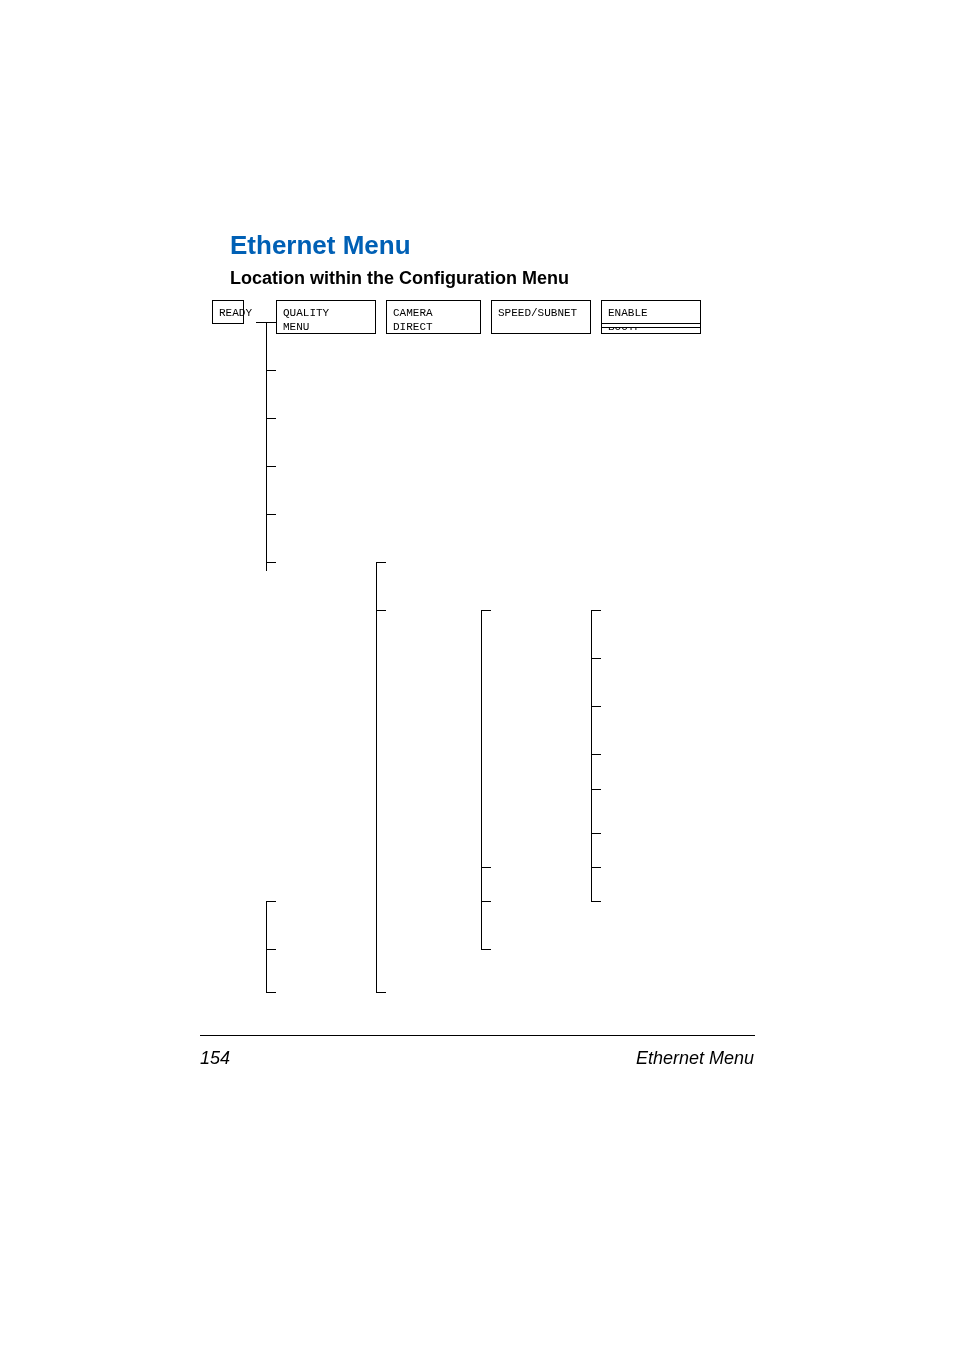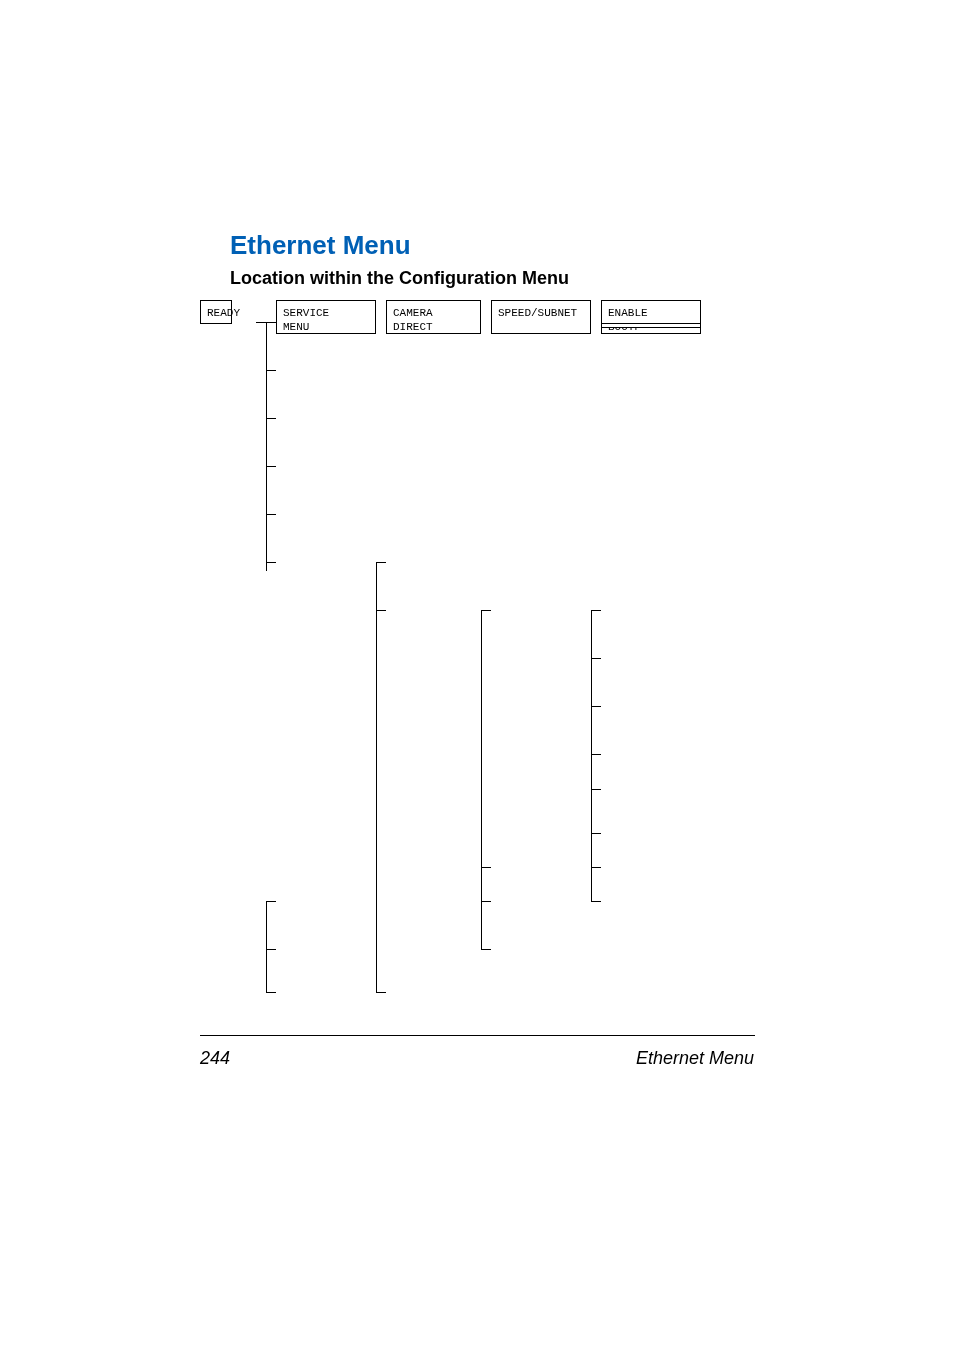--- a/index.html
+++ b/index.html
@@ -78,21 +78,21 @@
 </head>
 <body>
 
 <div class="page">
 
   <div class="title">Ethernet Menu</div>
   <div class="subtitle">Location within the Configuration Menu</div>
 
   <div class="diagram">
 
-    <div class="box" style="left:0;top:10;width:32px;height:24px;">READY</div>
+    <div class="box" style="left:12px;top:10;width:32px;height:24px;">READY</div>
     <div class="hline" style="left:56px;top:22px;width:10px;height:1px;"></div>
     <div class="vline" style="left:66px;top:22px;width:1px;height:249px;"></div>
 
     <div class="hline" style="left:66px;top:22px;width:10px;height:1px;"></div>
     <div class="box" style="left:76px;top:5;width:100px;height:34px;white-space:pre-line;">PROOF/
 PRINT MENU</div>
 
     <div class="hline" style="left:66px;top:70px;width:10px;height:1px;"></div>
     <div class="box" style="left:76px;top:53;width:100px;height:34px;white-space:pre-line;">PRINT
 MENU</div>
@@ -118,21 +118,21 @@
     <div class="vline" style="left:66px;top:601px;width:1px;height:91px;"></div>
     <div class="hline" style="left:66px;top:601px;width:10px;height:1px;"></div>
     <div class="box" style="left:76px;top:584;width:100px;height:34px;white-space:pre-line;">SYS DEFAULT
 MENU</div>
 
     <div class="hline" style="left:66px;top:649px;width:10px;height:1px;"></div>
     <div class="box" style="left:76px;top:632;width:100px;height:34px;white-space:pre-line;">MAINTENANCE
 MENU</div>
 
     <div class="hline" style="left:66px;top:692px;width:10px;height:1px;"></div>
-    <div class="box" style="left:76px;top:675;width:100px;height:34px;white-space:pre-line;">SERVICE
+    <div class="box" style="left:76px;top:675;width:100px;height:34px;white-space:pre-line;">QUALITY
 MENU</div>
 
     <div class="hline" style="left:176px;top:262px;width:10px;height:1px;"></div>
     <div class="box" style="left:186px;top:245;width:95px;height:34px;">JOB TIMEOUT</div>
 
     <div class="hline" style="left:176px;top:310px;width:10px;height:1px;"></div>
     <div class="box" style="left:186px;top:293;width:95px;height:34px;">ETHERNET</div>
 
     <div class="hline" style="left:176px;top:692px;width:10px;height:1px;"></div>
     <div class="box" style="left:186px;top:675;width:95px;height:34px;white-space:pre-line;">CAMERA
@@ -176,16 +176,16 @@
 
     <div class="hline" style="left:391px;top:567px;width:10px;height:1px;"></div>
     <div class="box" style="left:401px;top:555;width:100px;height:24px;">ENABLE</div>
 
     <div class="hline" style="left:391px;top:601px;width:10px;height:1px;"></div>
     <div class="box" style="left:401px;top:589;width:100px;height:24px;">ENABLE</div>
 
   </div>
 
   <div class="footer-rule"></div>
-  <div class="page-num">244</div>
+  <div class="page-num">154</div>
   <div class="page-label">Ethernet Menu</div>
 
 </div>
 
 </body></html>

